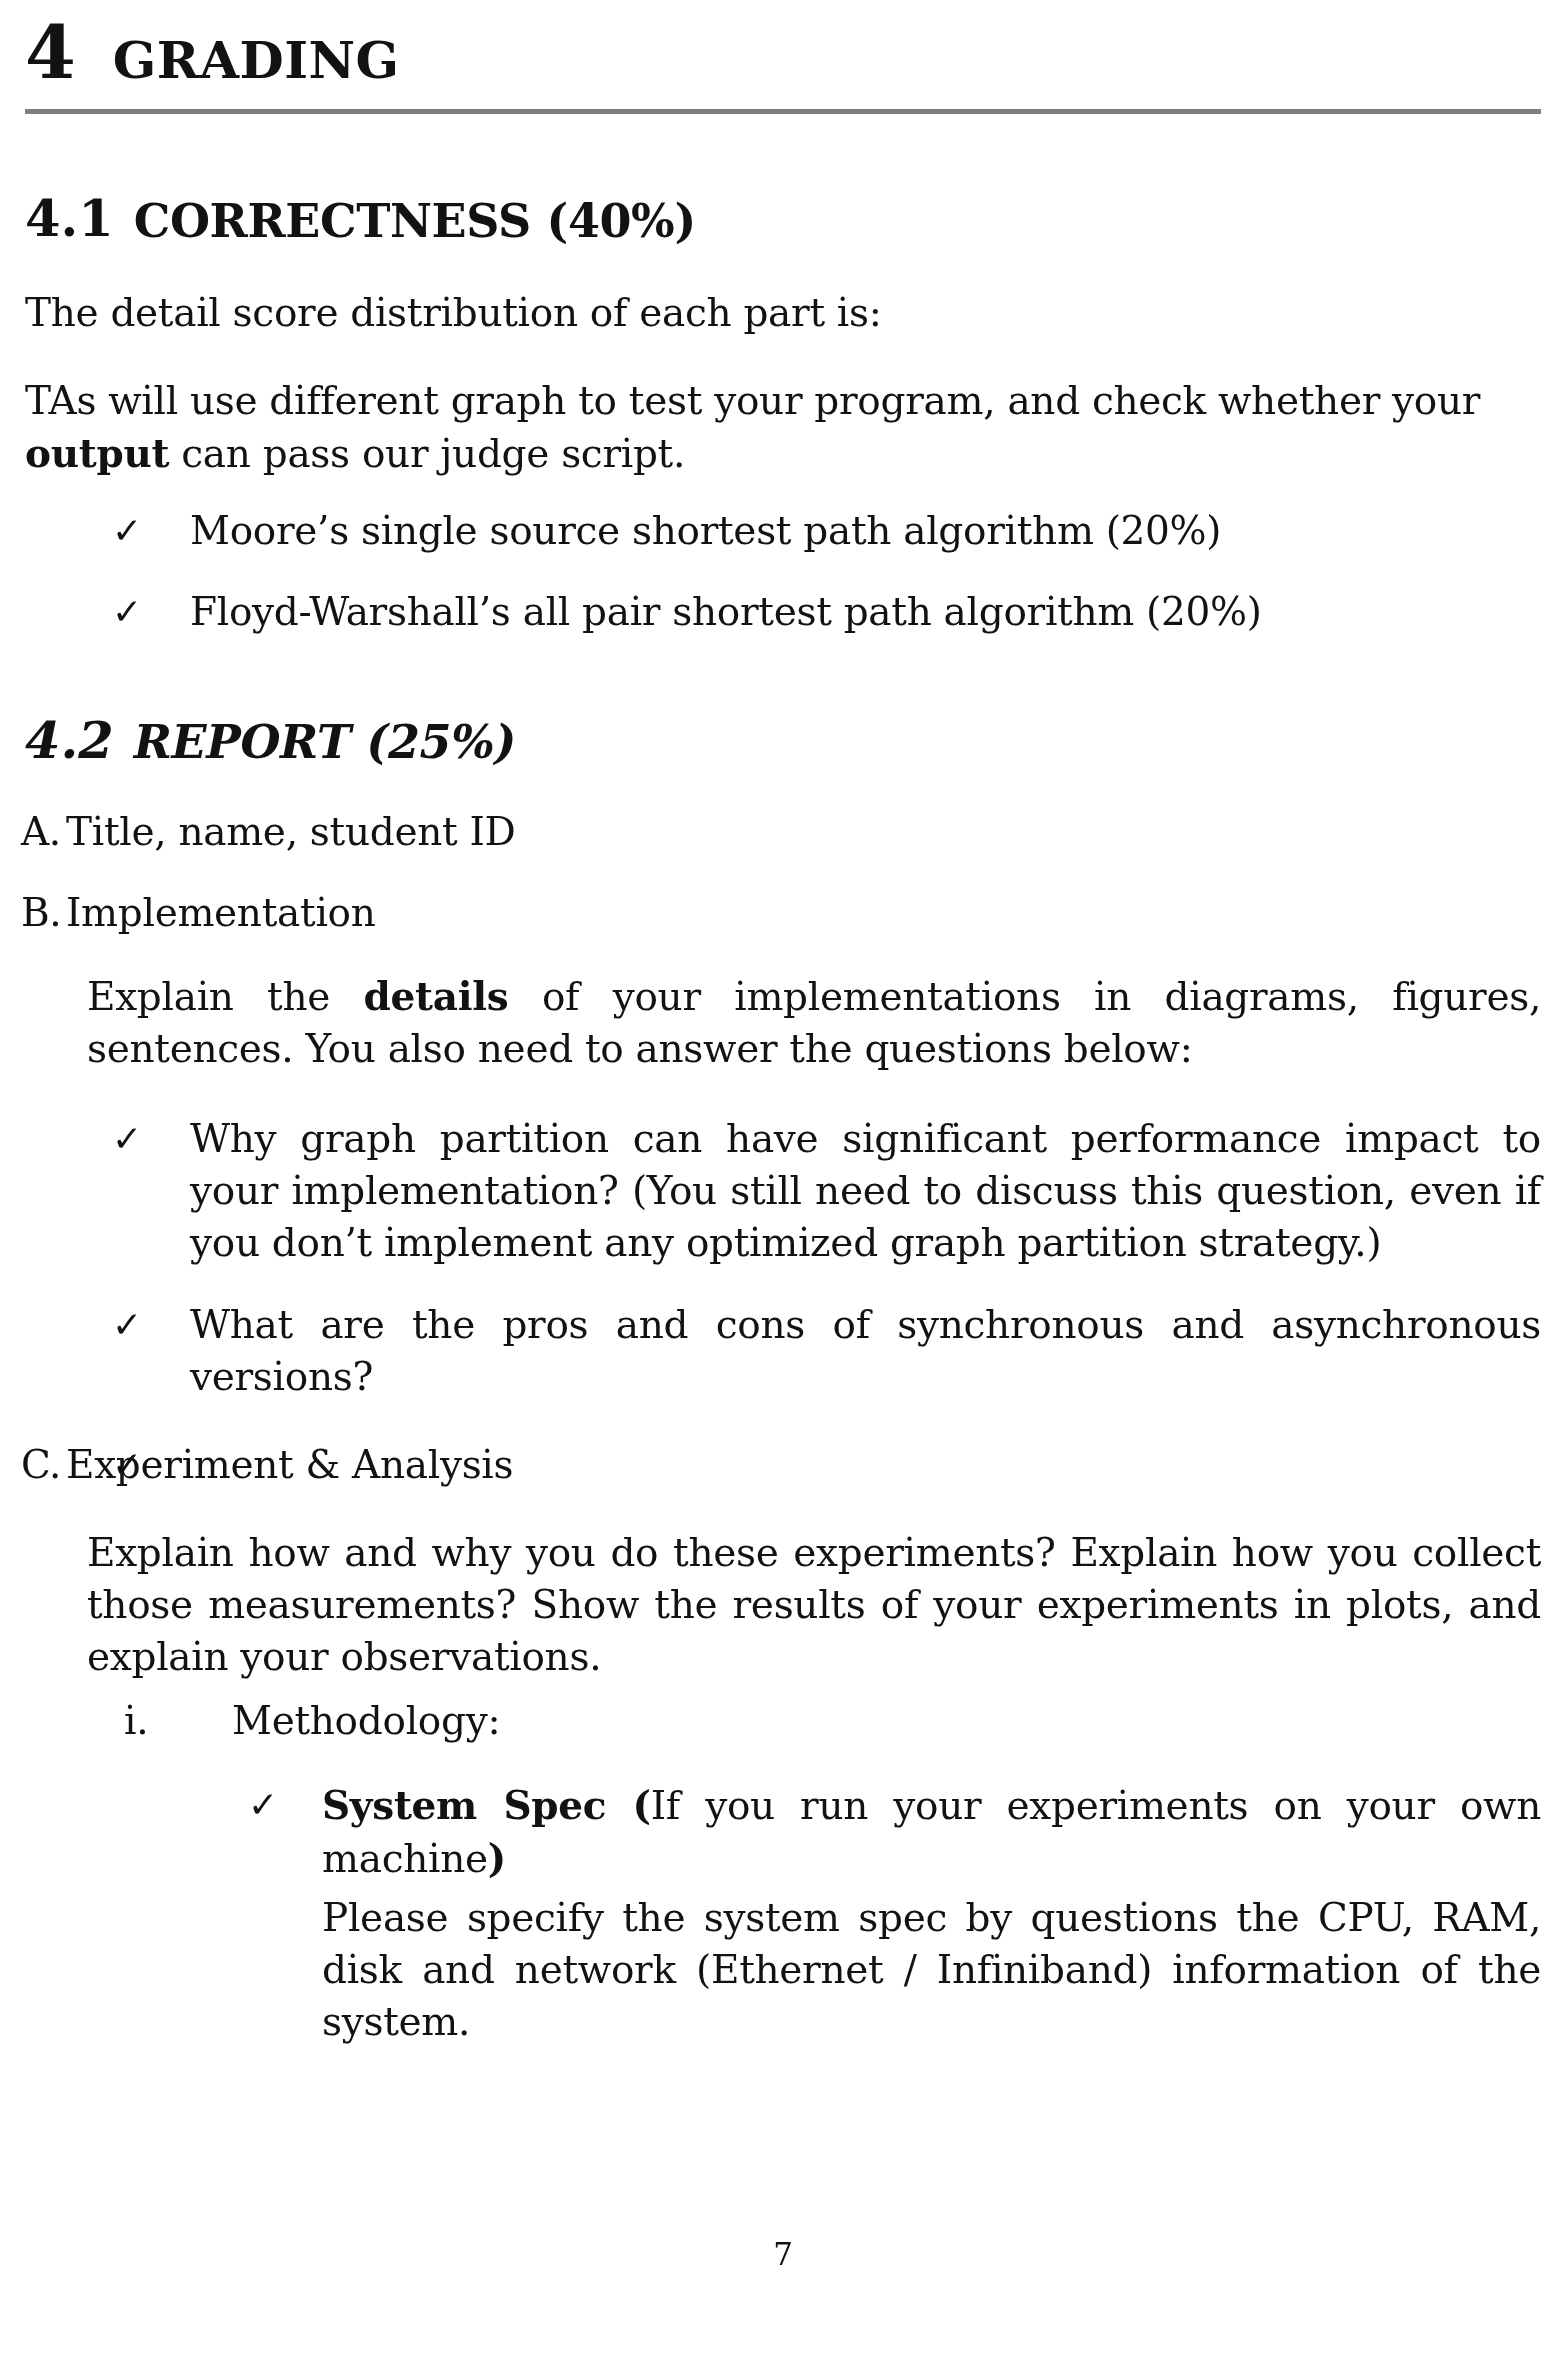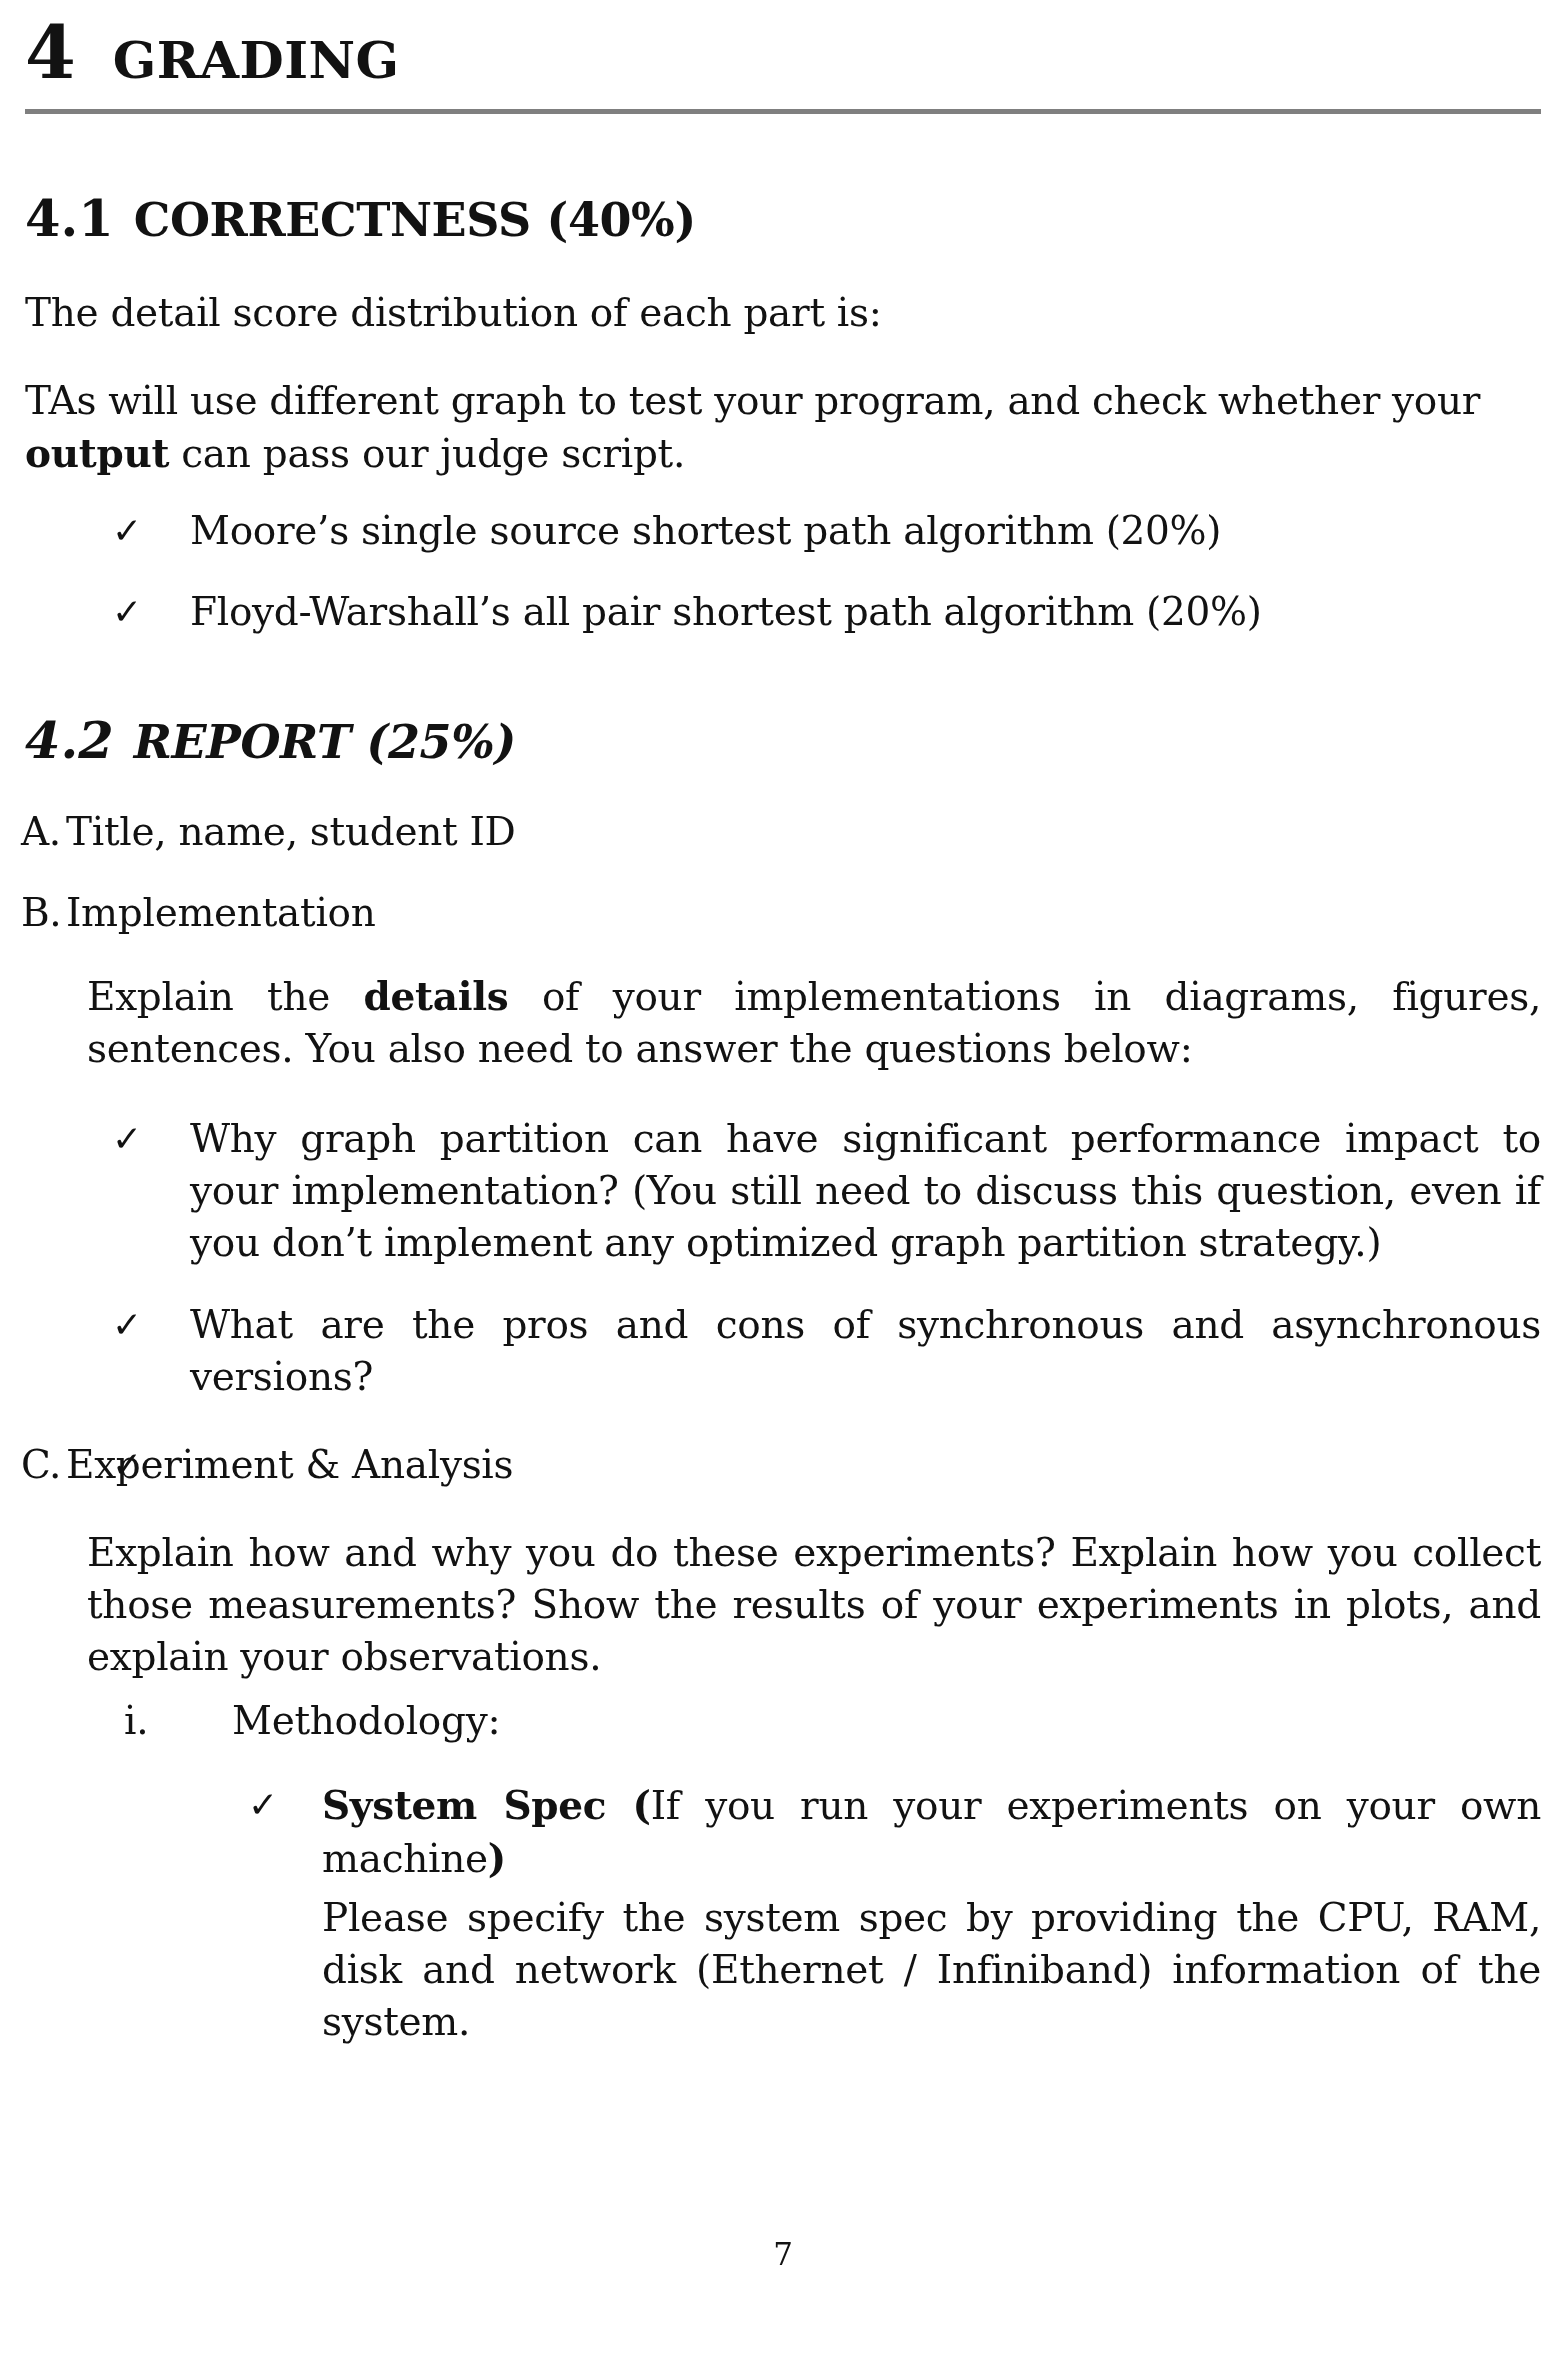--- a/index.html
+++ b/index.html
@@ -22,21 +22,21 @@
 
   
   .body { font-size: 39px; line-height: 52px; letter-spacing: -0.3px; margin: 0; }
   .justify { text-align: justify; }
   .intro { margin-top: 33px; }
 
   
   .h2row { display: flex; align-items: baseline; gap: 20px; font-weight: bold; line-height: 1; }
   .h2num { font-size: 51px; }
   .h2title { font-size: 46px; letter-spacing: -0.4px; }
-  .h2-correctness { margin-top: 79px; }
+  .h2-correctness { margin-top: 79px; align-items: flex-end; }
   .h2-report { margin-top: 77px; font-style: italic; }
 
   .p-tas { margin-top: 36px; }
   .p-detail { margin-top: 43px; }
 
   
   .check { position: relative; padding-left: 165px; }
   .check .tick {
     position: absolute; left: 87px; top: 0;
     font-family: "DejaVu Sans", sans-serif;
@@ -142,19 +142,19 @@
   <p class="body indent1 justify p-cpara">Explain how and why you do these experiments? Explain how you collect those measurements? Show the results of your experiments in plots, and explain your observations.</p>
 
   <div class="body irow">
     <span class="irow-label">i.</span>
     <span>Methodology:</span>
   </div>
 
   <div class="body check l3 justify">
     <span class="tick">✓</span>
     <span class="txt"><strong>System Spec (</strong><span>If you run your experiments on your own machine</span><strong>)</strong></span>
-    <div class="txt justify spec-detail">Please specify the system spec by providing the CPU, RAM, disk and network (Ethernet / Infiniband) information of the system.</div>
+    <div class="txt justify spec-detail">Please specify the system spec by questions the CPU, RAM, disk and network (Ethernet / Infiniband) information of the system.</div>
   </div>
 
   <div class="pageno">7</div>
 
 </div>
 
 
 </body></html>

